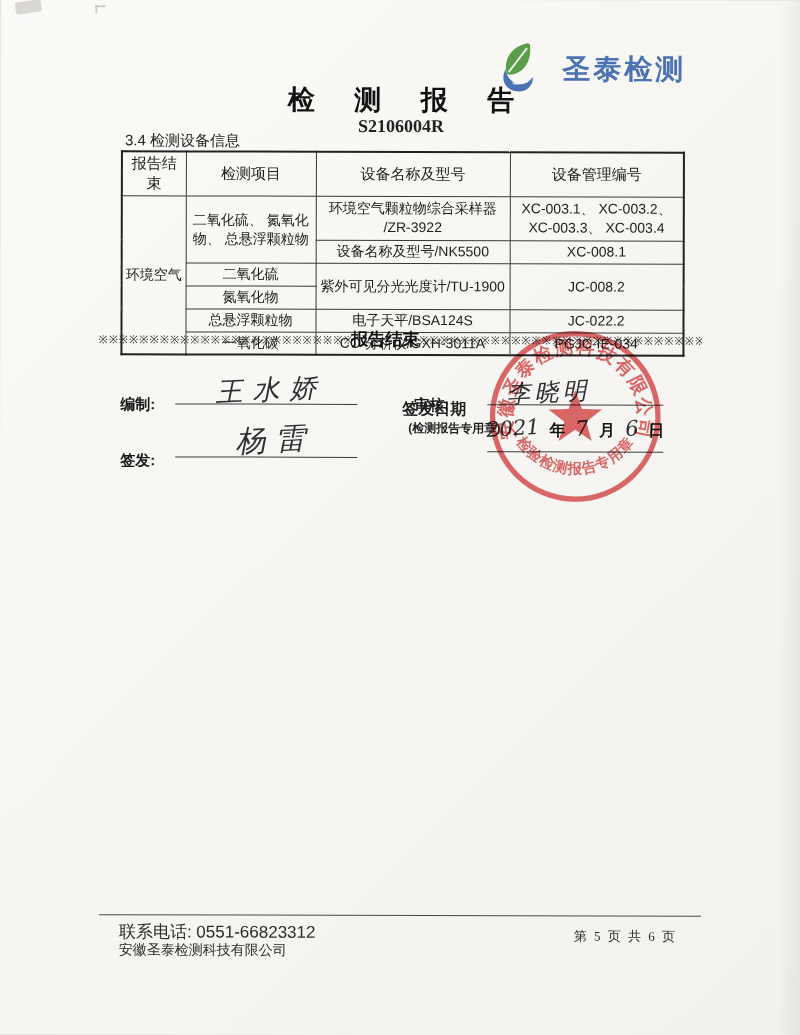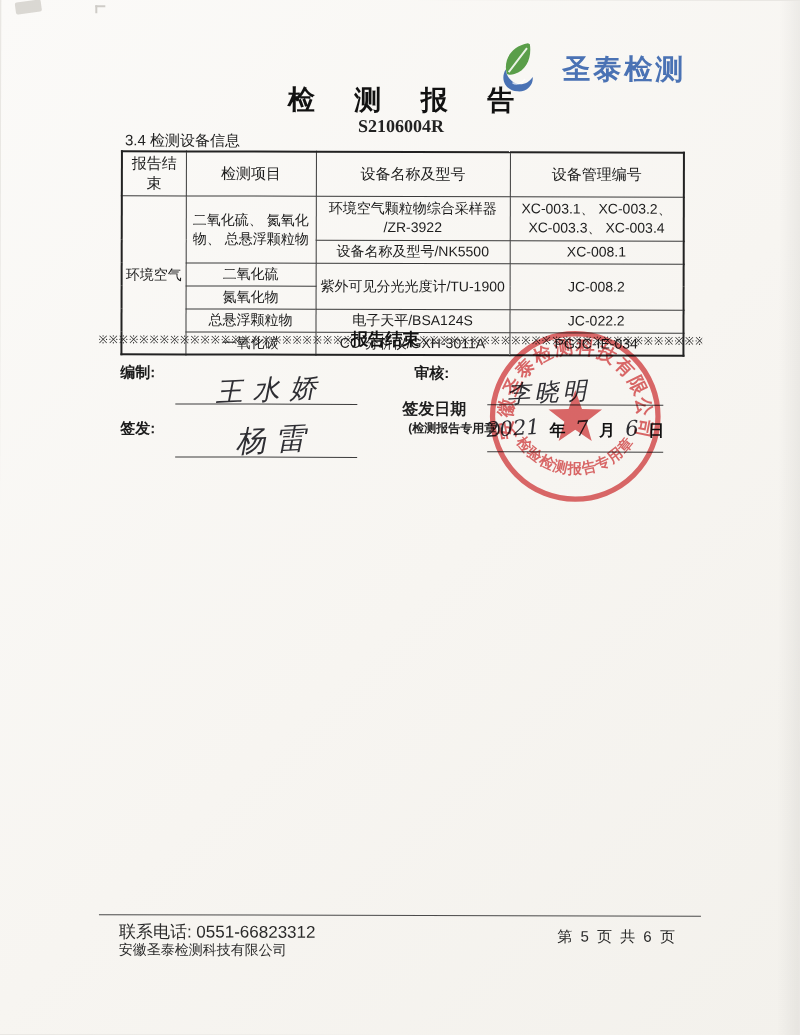--- a/index.html
+++ b/index.html
@@ -45,43 +45,43 @@
   .equip-table .tall td { height:44px; }
   .col-cat { width:64px; } .col-item { width:130px; } .col-name { width:194px; } .col-code { width:174px; }
 
   
   .separator { position:absolute; left:98px; top:328px; width:604px; display:flex;
                align-items:center; justify-content:center; white-space:nowrap; overflow:hidden; }
   .sep-marks { font-size:11px; letter-spacing:1px; color:#2b2b2b; overflow:hidden; }
   .sep-label { font-size:17px; font-weight:bold; color:#111; flex:0 0 auto; }
 
   
-  .sig-label { position:absolute; font-size:15px; font-weight:bold; color:#1a1a1a; }
+  .sig-label { position:absolute; font-size:15px; font-weight:bold; color:#1a1a1a;margin-top:32px; }
   .sig-line { position:absolute; border-bottom:1.5px solid #3c3c3c; }
   .handwriting { font-family:"DejaVu Serif", serif; font-style:italic; color:#2e2e33; }
   .sig-hand { position:absolute; letter-spacing:10px; transform:rotate(-3deg); }
   .date-row { position:absolute; left:486px; top:416px; width:178px; display:flex;
               align-items:baseline; justify-content:space-between; z-index:4; }
   .date-unit { font-size:16px; font-weight:bold; color:#111; }
   .date-num { font-size:21px; transform:rotate(-4deg); }
   .date-label-1 { position:absolute; left:376px; top:399px; width:116px; text-align:center;
                   font-size:16px; font-weight:bold; }
   .date-label-2 { position:absolute; left:370px; top:420px; width:168px; text-align:center;
                   font-size:12px; font-weight:bold; }
 
   
   .stamp { position:absolute; left:487px; top:328px; width:176px; height:176px;
            mix-blend-mode:multiply; opacity:.82; z-index:5; }
 
   
   .footer-rule { position:absolute; left:100px; top:915px; width:602px; border-top:1.5px solid #4a4a4a; }
   .footer-phone { position:absolute; left:120px; top:921px; font-size:17px; color:#2a2a2a; }
   .footer-company { position:absolute; left:120px; top:942px; font-size:14px; color:#2a2a2a; }
-  .footer-page { position:absolute; right:122px; top:927px; font-family:Liberation Sans, sans-serif;
-                 font-size:15px; color:#2a2a2a; letter-spacing:2px; }
+  .footer-page { position:absolute; right:122px; top:927px; font-family:Liberation Serif, serif;
+                 font-size:13px; color:#2a2a2a; letter-spacing:2px; }
 </style>
 </head>
 <body>
 
 <div class="page">
 
   <div class="artifact-1"></div>
   <div class="artifact-2"></div>
 
   <div class="logo">

